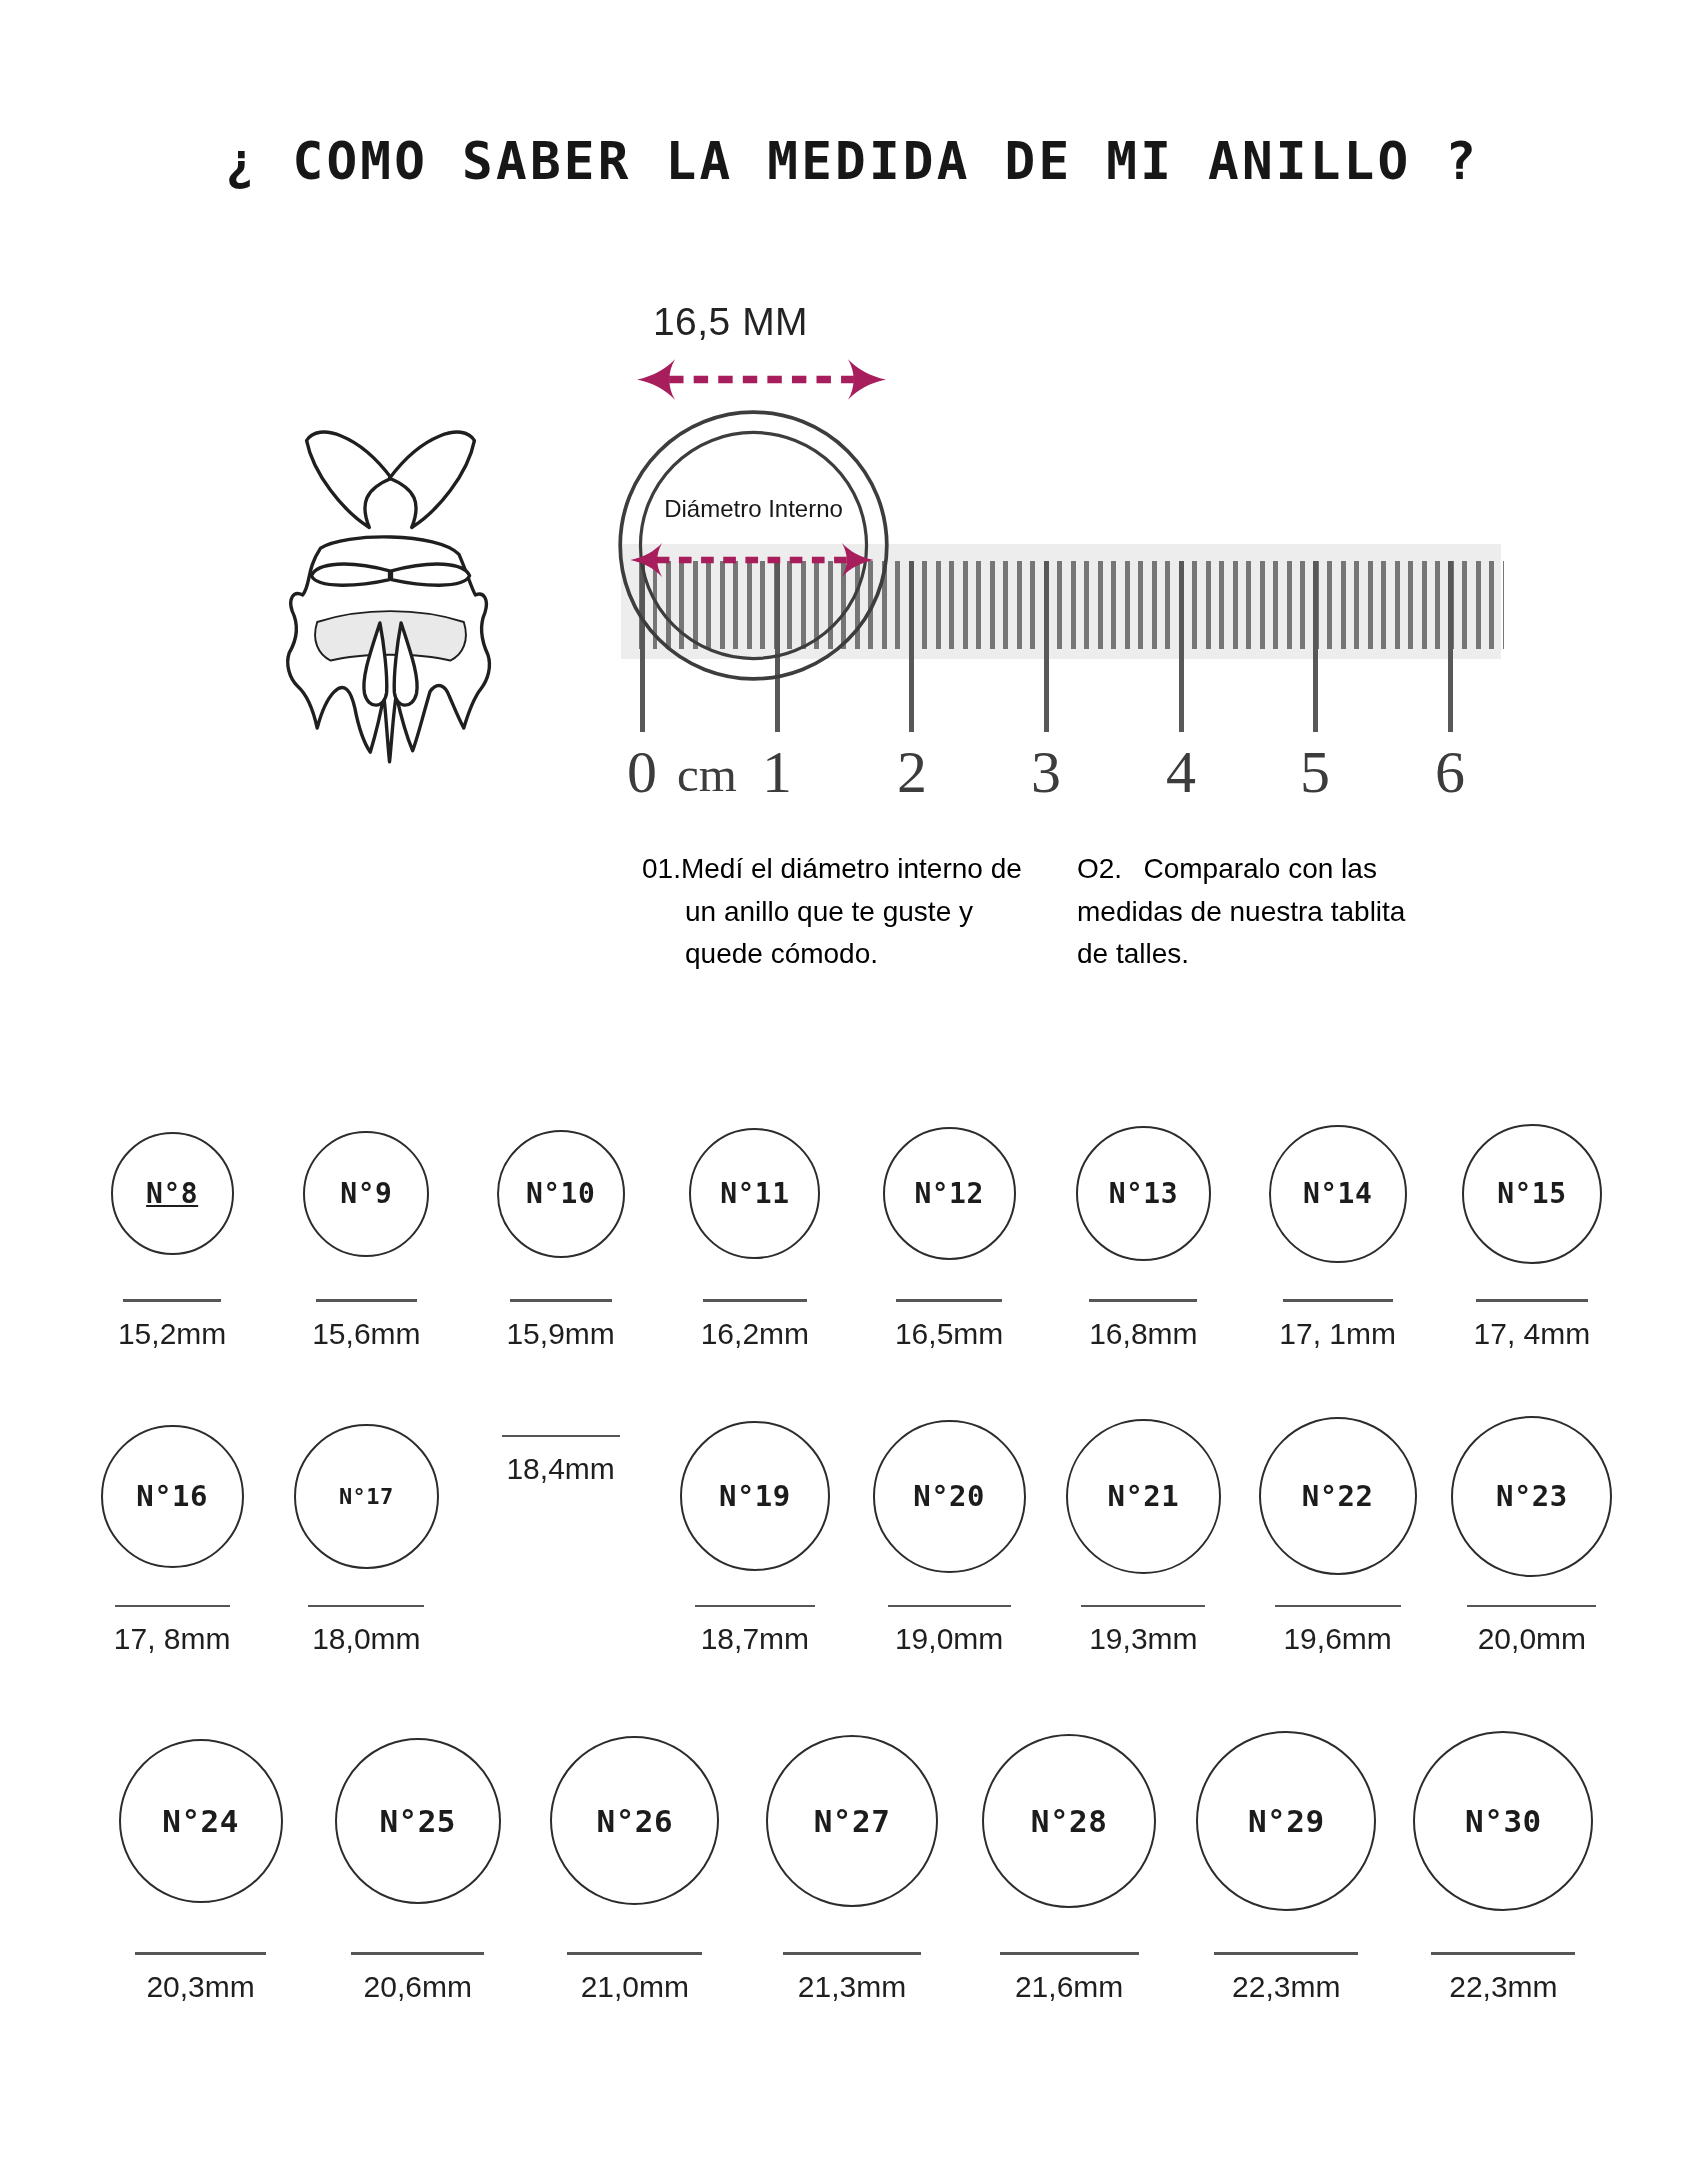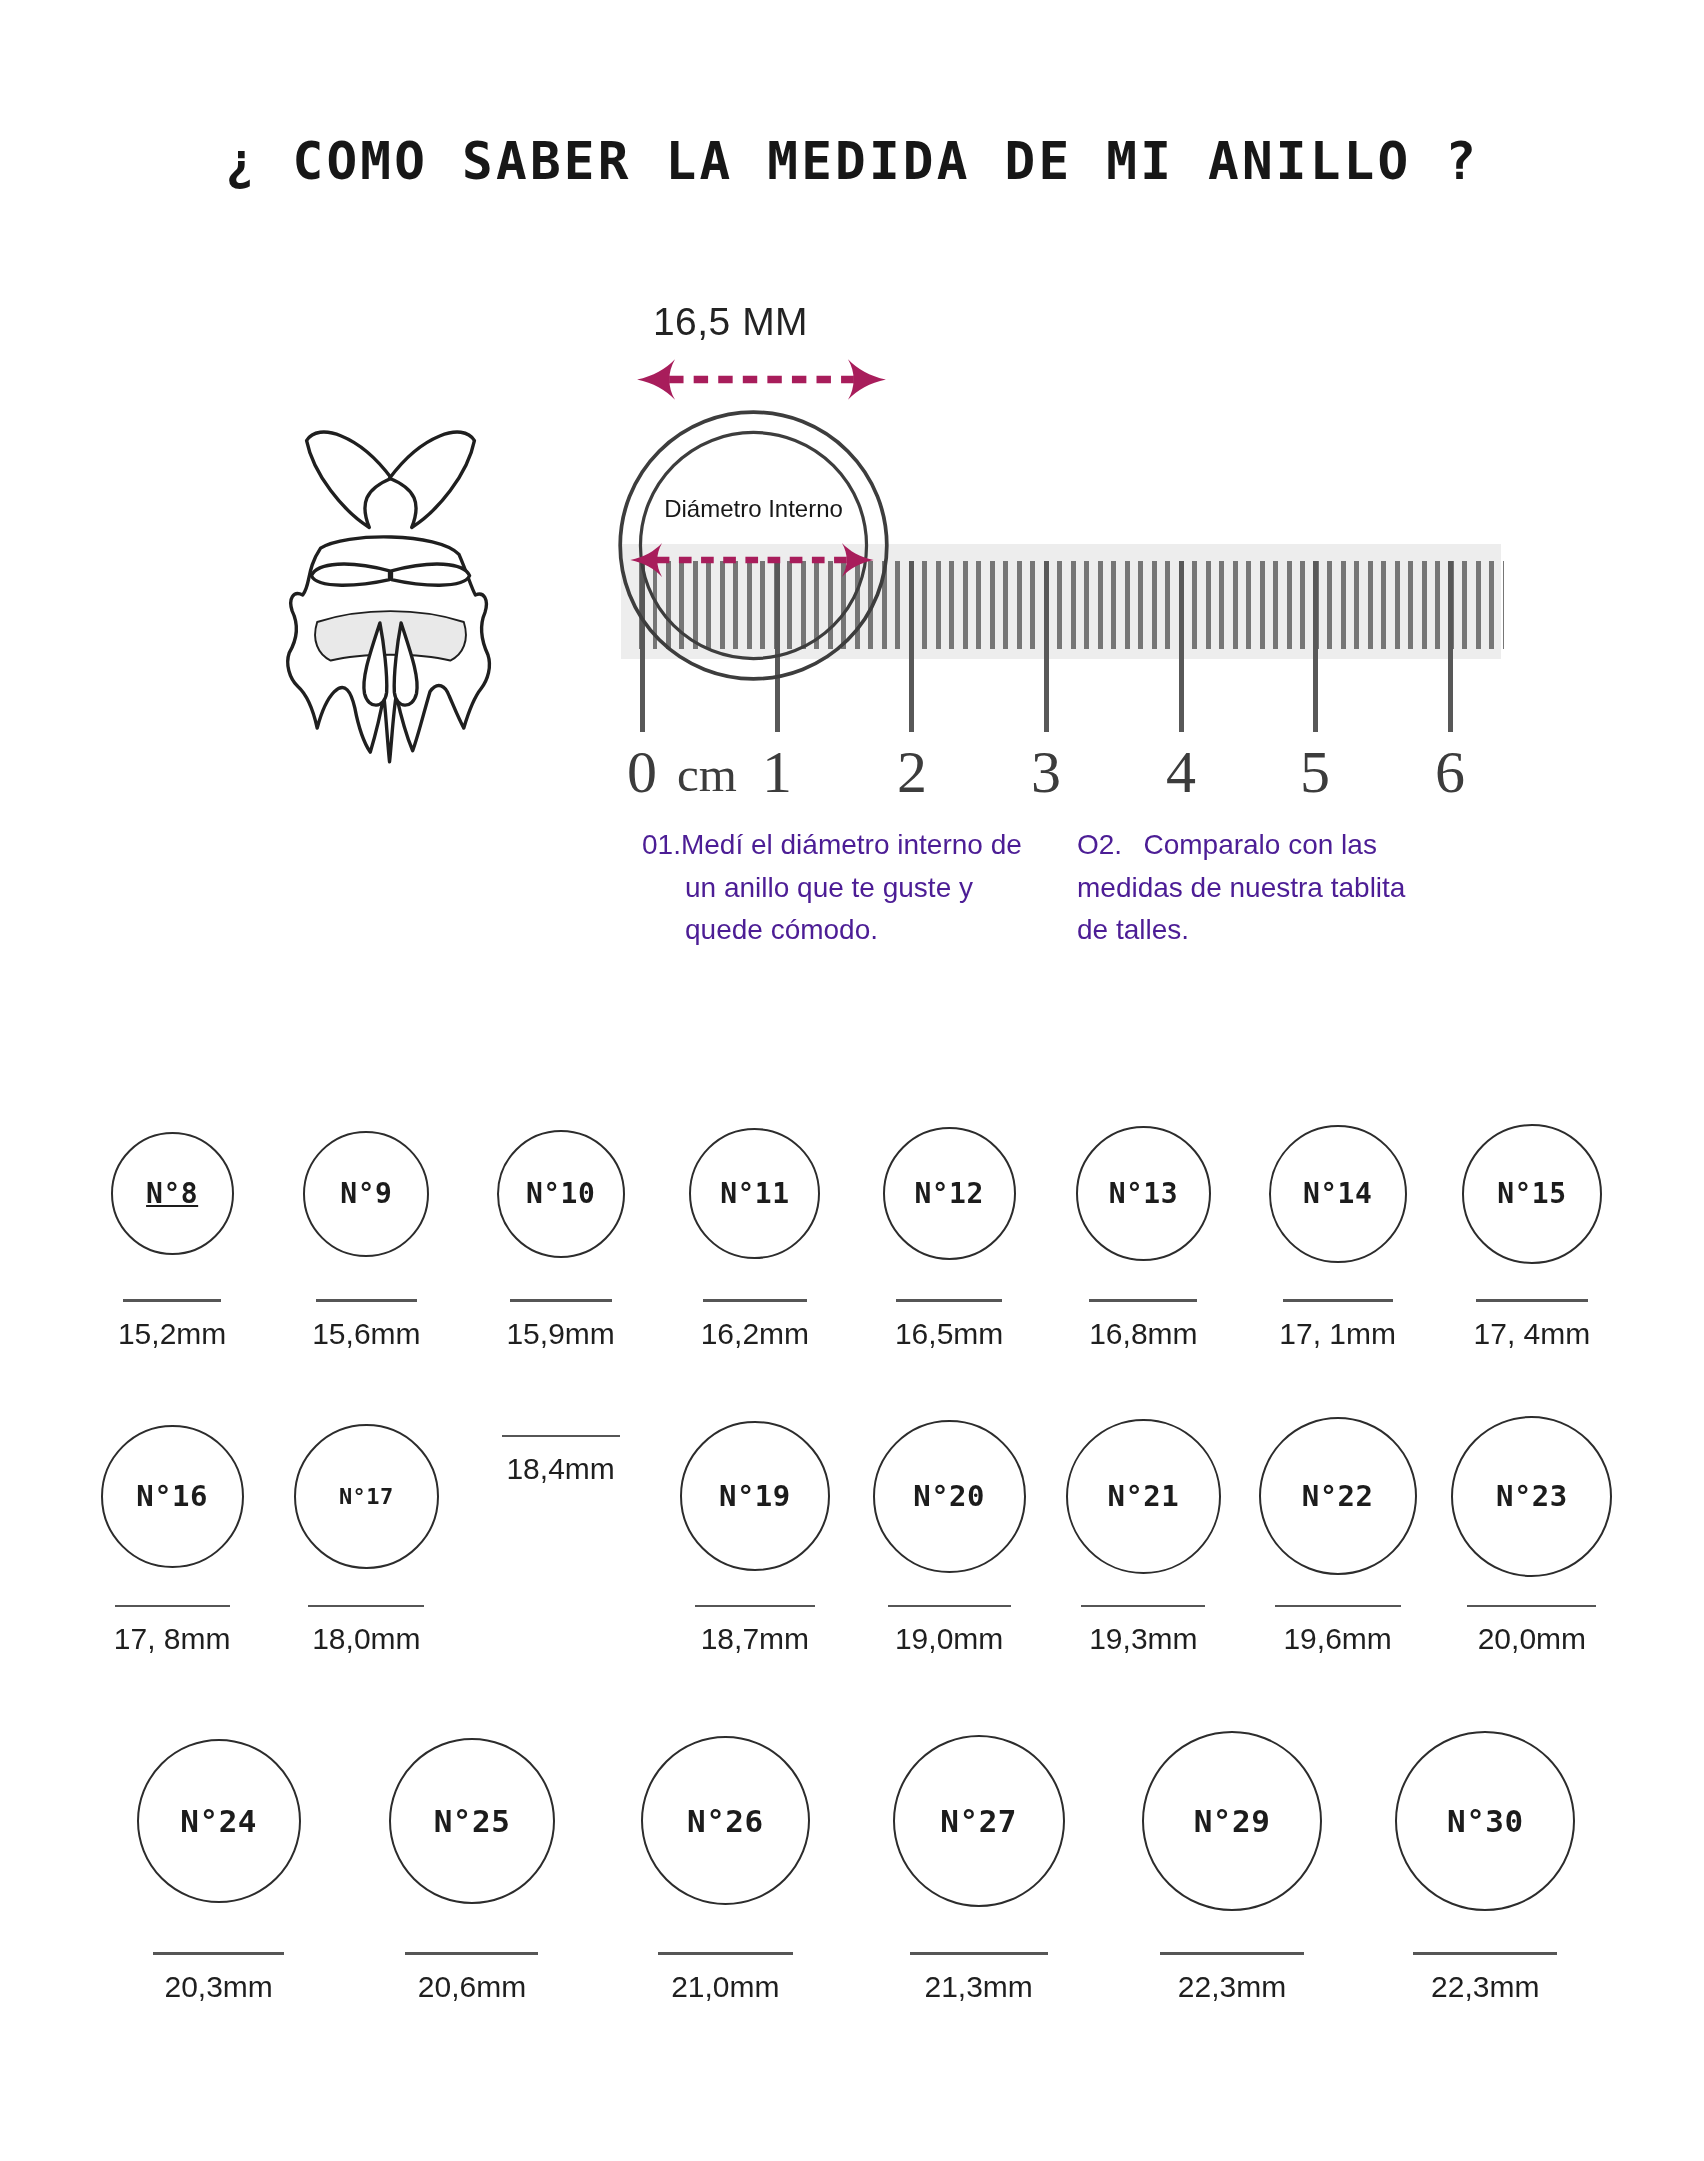--- a/index.html
+++ b/index.html
@@ -60,22 +60,22 @@
   .ring-circles{top:409px;left:617px;}
   .inner-label{
     top:495px;left:620px;width:267px;
     text-align:center;
     font-size:24px;font-weight:500;color:#181818;
   }
   .inner-arrow{top:541px;left:628px;}
 
   
   .step{
-    top:824px;
-    font-size:28px;line-height:1.52;color:#4c1d95;font-weight:500;
+    top:848px;
+    font-size:28px;line-height:1.52;color:#000000;font-weight:500;
   }
   .step-1{left:642px;width:341px;padding-left:43px;text-indent:-43px;}
   .step-2{left:1077px;width:357px;}
   .step-2 .step-number{margin-right:21.3px;}
 
   
   .size-row{
     left:0;width:1704px;
     display:flex;box-sizing:border-box;
   }
@@ -356,20 +356,29 @@
       <div class="circle-box">
         <div class="size-circle" style="width: 172px; height: 172px;">
           <span class="size-label" style="font-size: 31px;">N°27</span>
         </div>
       </div>
       <div class="size-underline" style="width: 138px;"></div>
       <div class="size-mm">21,3mm</div>
     </div>
     <div class="size-cell">
       <div class="circle-box">
+        <div class="size-circle" style="width: 174px; height: 174px;">
+          <span class="size-label" style="font-size: 31px;">N°28</span>
+        </div>
+      </div>
+      <div class="size-underline" style="width: 139px;"></div>
+      <div class="size-mm">21,6mm</div>
+    </div>
+    <div class="size-cell">
+      <div class="circle-box">
         <div class="size-circle" style="width: 180px; height: 180px;">
           <span class="size-label" style="font-size: 31px;">N°29</span>
         </div>
       </div>
       <div class="size-underline" style="width: 144px;"></div>
       <div class="size-mm">22,3mm</div>
     </div>
     <div class="size-cell">
       <div class="circle-box">
         <div class="size-circle" style="width: 180px; height: 180px;">

